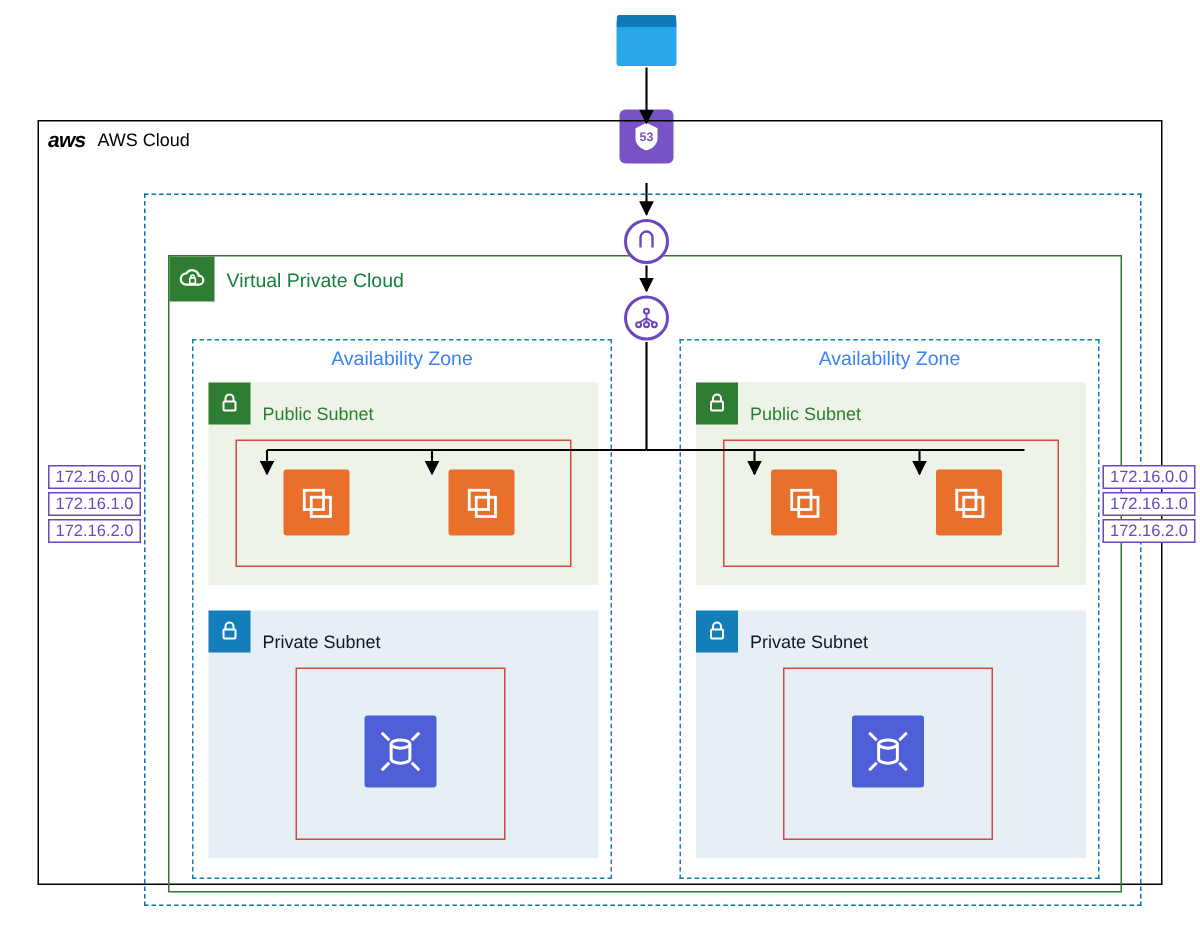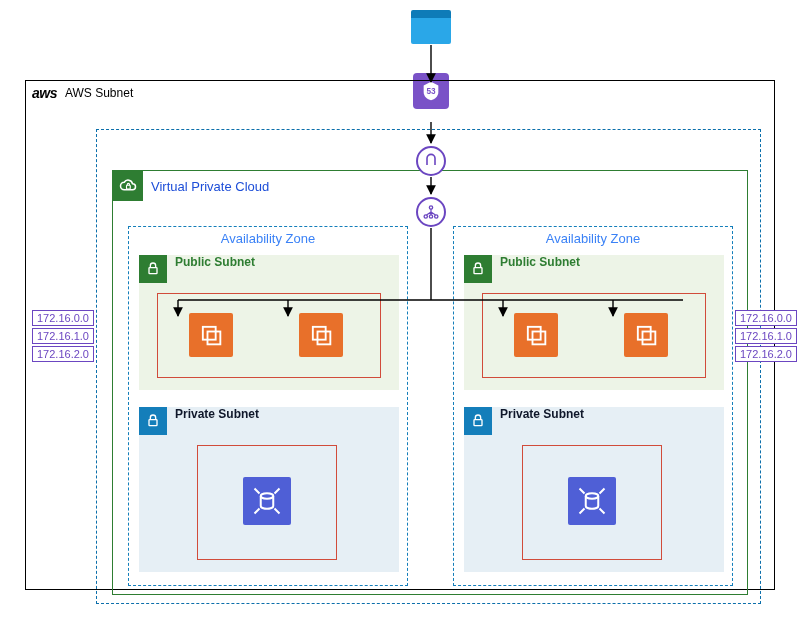--- a/index.html
+++ b/index.html
@@ -13,32 +13,32 @@
   .aws-logo { font-style: italic; font-weight: 700; font-size: 14px; letter-spacing: -0.5px; }
   
   .region-box { border: 1px dashed #0b6fab; }
   .region-header { display: flex; align-items: center; gap: 8px; }
   .flag-box { width: 30px; height: 30px; background: #147eba; display: flex; align-items: center; justify-content: center; }
   .region-label { color: #147eba; font-size: 13px; }
   
   .vpc-box { border: 1px solid #2e7d32; }
   .vpc-header { display: flex; align-items: center; gap: 8px; }
   .vpc-icon { width: 30px; height: 30px; background: #2e7d32; display: flex; align-items: center; justify-content: center; }
-  .vpc-label { color: #1d4ed8; font-size: 13px; }
+  .vpc-label { color: #15803d; font-size: 13px; }
   
   .az-box { border: 1.5px dashed #147eba; }
   .az-label { color: #3b82f6; font-size: 13px; text-align: center; padding: 4px 0 0; }
   
   .pub-subnet { background: #edf4e7; border: none; }
   .pub-subnet .sub-icon { width: 28px; height: 28px; background: #2e7d32; display:flex;align-items:center;justify-content:center; }
   .pub-subnet .sub-lbl { color: #2e7d32; }
   .prv-subnet { background: #e6eff5; border: none; }
   .prv-subnet .sub-icon { width: 28px; height: 28px; background: #147eba; display:flex;align-items:center;justify-content:center; }
   .prv-subnet .sub-lbl { color: #0f172a; }
-  .sub-header { display:flex; align-items:flex-start; gap:8px;font-weight:bold;}
+  .sub-header { display:flex; align-items:flex-end; gap:8px;}
   .sg { border: 1px solid #d14b3a; position:absolute; }
   .ec2 { width:44px; height:44px; background:#e8702a; border-radius:2px; display:flex; align-items:center; justify-content:center; position:absolute;}
   .rds { width:48px; height:48px; background:#4f5fd6; border-radius:2px; display:flex; align-items:center; justify-content:center; position:absolute;}
   
   .ip-list { position:absolute; display:flex; flex-direction:column; gap:2px; }
   .ip-b { border:1px solid #6b46c1; color:#6b46c1; background:#fff; padding:1px 4px; font-size:11px; text-align:left;}
   
   .browser { width:40px; height:34px; background:#2aa7e8; border-top:8px solid #0e7bb8; border-radius:2px; }
   .r53 { width:36px; height:36px; background:#7a52c7; border-radius:4px; display:flex; align-items:center; justify-content:center; }
   .circ-icon { width:30px; height:30px; border:2px solid #6b46c1; border-radius:50%; display:flex; align-items:center; justify-content:center; background:#fff;}
@@ -59,21 +59,21 @@
       <svg width="22" height="22" viewBox="0 0 24 24">
           <path fill="#fff" d="M12 2 L20 6 L20 13 C20 18 16 21 12 22 C8 21 4 18 4 13 L4 6 Z"></path>
           <text x="12" y="15" font-size="9" fill="#7a52c7" text-anchor="middle" font-weight="700">53</text>
         </svg>
     </div>
   </div>
 
   <div class="node cloud-box" style="left:25px; top:80px; width:750px; height:510px;">
     <div class="cloud-header">
       <span class="aws-logo">aws</span>
-      <span class="lbl">AWS Subnet</span>
+      <span class="lbl">AWS Cloud</span>
     </div>
 
     <div class="node region-box" style="left:70px; top:48px; width:665px; height:475px;">
 
       <div class="node vpc-box" style="left:15px; top:40px; width:636px; height:425px;">
         <div class="vpc-header">
           <div class="vpc-icon">
             <svg width="18" height="18" viewBox="0 0 24 24">
                 <path fill="none" stroke="#fff" stroke-width="2" d="M7 17a5 5 0 010-10 6 6 0 0111 2 4 4 0 010 8H7z"></path>
                 <rect x="10" y="11" width="5" height="5" rx="1" fill="none" stroke="#fff" stroke-width="1.5"></rect>

